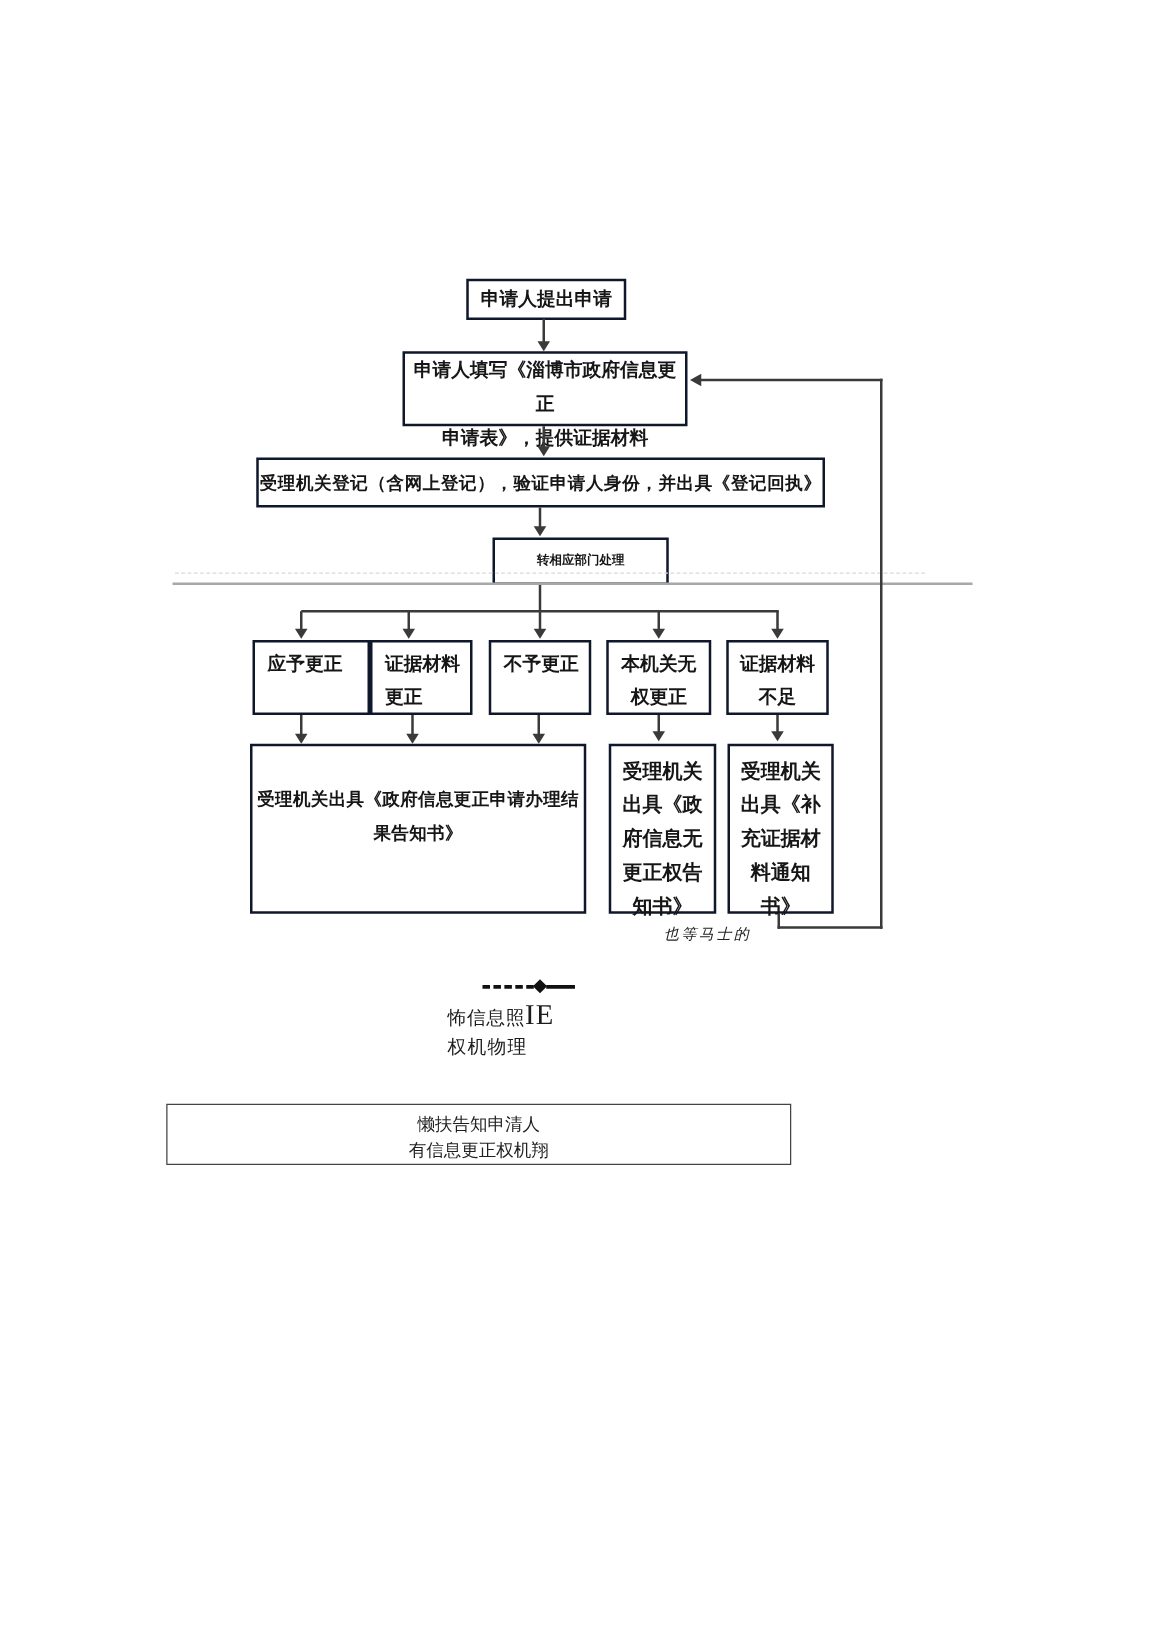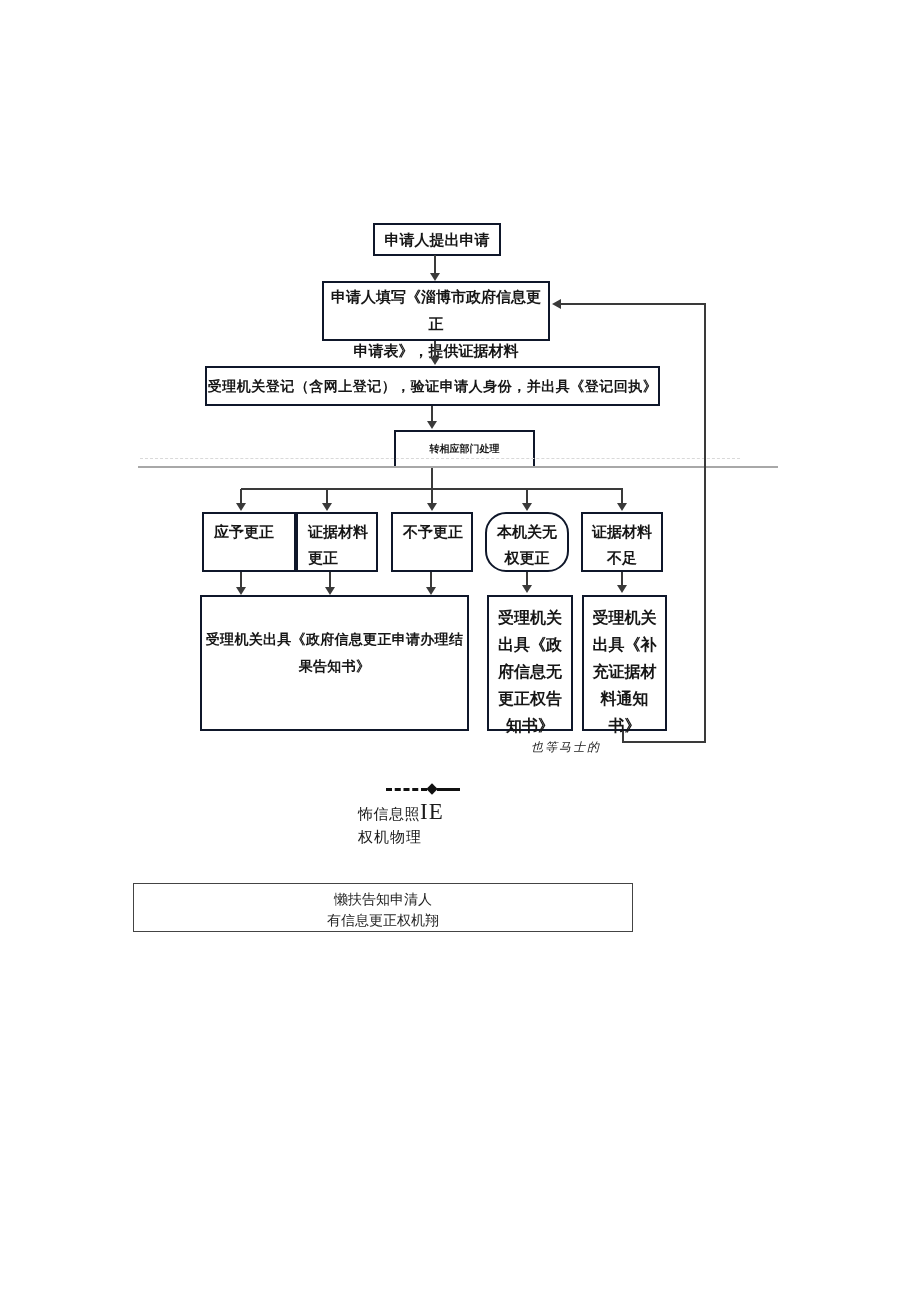--- a/index.html
+++ b/index.html
@@ -19,21 +19,21 @@
   }
   .node-apply{left:373px;top:223px;width:128px;height:33px;font-size:15px;line-height:29px;}
   .node-fill{left:322px;top:281px;width:228px;height:60px;font-size:15px;line-height:27px;padding-top:0;}
   .node-register{left:205px;top:366px;width:455px;height:40px;font-size:14px;line-height:36px;letter-spacing:0.5px;}
   .node-transfer{left:362px;top:430px;width:141px;height:38px;font-size:10px;line-height:34px;margin-left:32px;}
   .branch{top:512px;height:60px;font-size:15px;line-height:26px;padding-top:5px;}
   .branch.al{text-align:left;padding-left:10px;}
   .b1{left:202px;width:94px;}
   .b2{left:296px;width:82px;padding-left:12px;}
   .b3{left:391px;width:82px;padding-left:8px;}
-  .b4{left:485px;width:84px;border-radius:21px;}
+  .b4{left:485px;width:84px;}
   .b5{left:581px;width:82px;}
   .result-big{left:200px;top:595px;width:269px;height:136px;font-size:14px;line-height:27px;padding-top:29px;letter-spacing:0.3px;}
   .result-narrow{top:595px;height:136px;font-size:16px;line-height:27px;padding-top:7px;}
   .rn1{left:487px;width:86px;}
   .rn2{left:582px;width:85px;}
   .vline,.hline{position:absolute;background:#3a3a3a;}
   .vline{width:2px;}
   .hline{height:2px;}
   .divider{position:absolute;left:138px;top:466px;width:640px;height:2px;background:#a8a8a8;}
   .divider-faint{position:absolute;left:140px;top:458px;width:600px;height:0;border-top:1px dashed #d9d9d9;}

